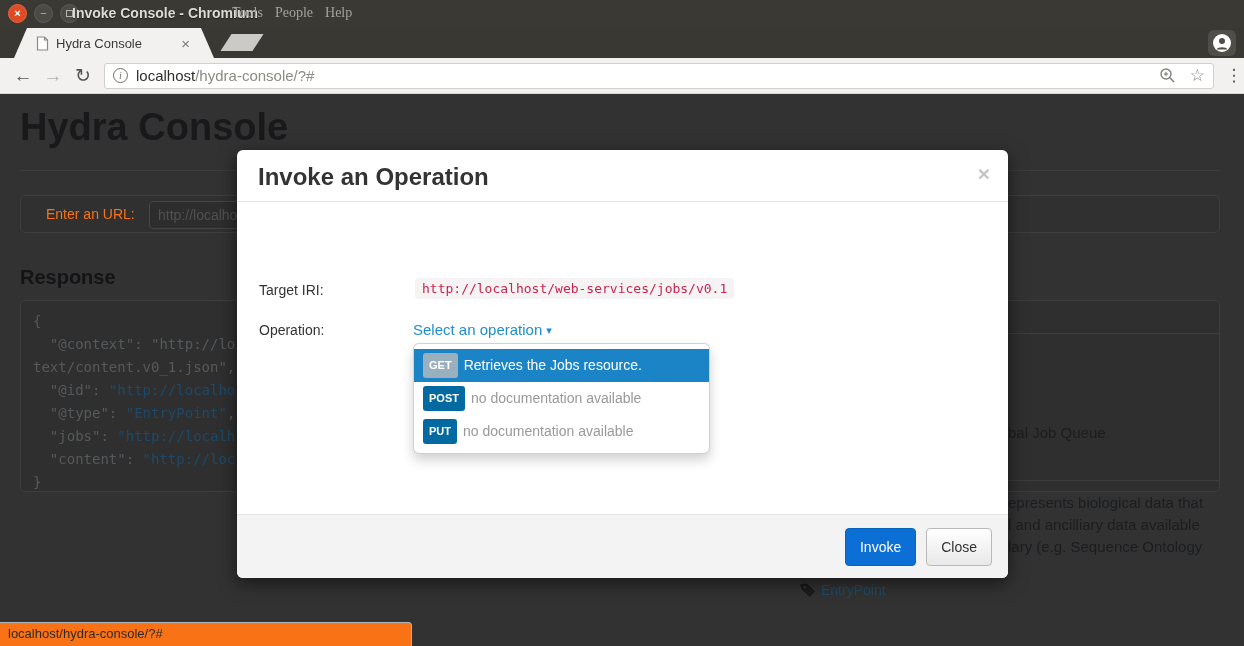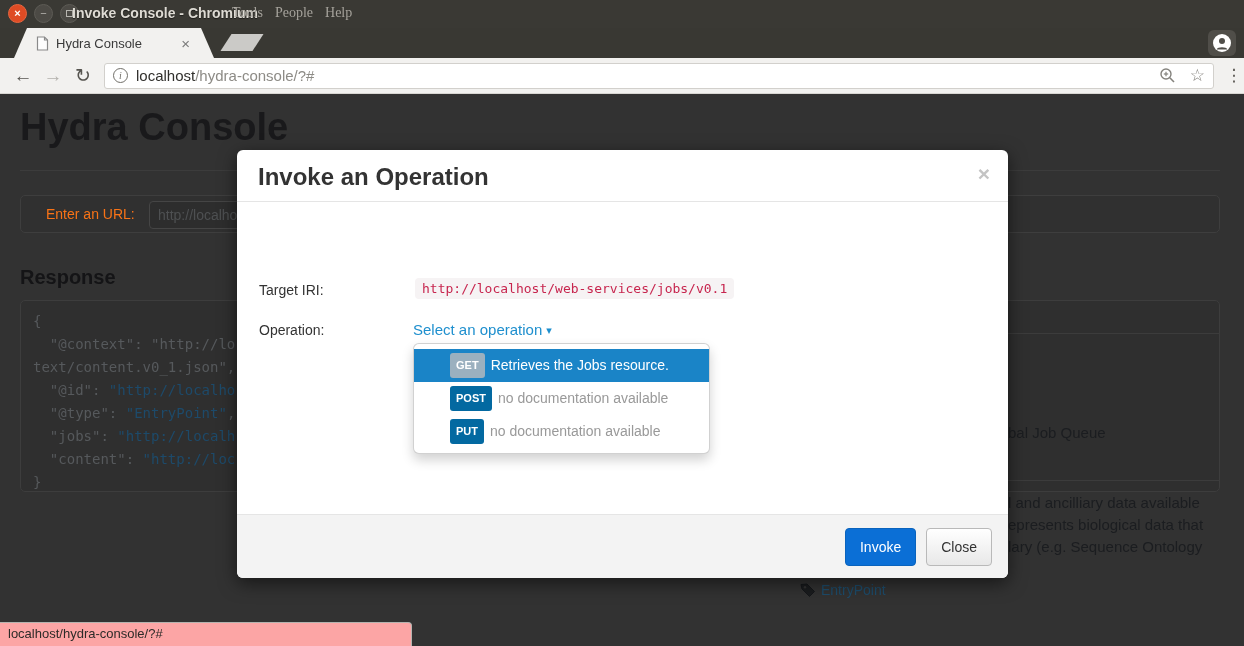--- a/index.html
+++ b/index.html
@@ -59,41 +59,41 @@
               font-family:"DejaVu Sans Mono","Liberation Mono",monospace; font-size:14px; line-height:23px; color:#56595c; white-space:pre; }
   .resp-pre .lnk { color:#1d4a6a; }
   .rcol-hr1 { left:790px; top:239px; width:430px; }
   .rcol-hr2 { left:790px; top:386px; width:430px; }
   .rcol-queue { position:absolute; left:1008px; top:330px; font-size:15px; color:#1b1d20; white-space:nowrap; }
   .rcol-para { position:absolute; left:1008px; top:398px; font-size:15px; color:#1b1d20; line-height:22px; white-space:nowrap; }
   .rcol-tag { position:absolute; left:800px; top:488px; display:flex; align-items:center; gap:5px;
               font-size:14px; color:#1d4c6b; }
 
   
-  .statusbar { position:absolute; left:0; bottom:0; width:412px; height:24px; background:#fca5a5;
+  .statusbar { position:absolute; left:0; bottom:0; width:412px; height:24px; background:#f97316;
                border-top:1px solid #b5b3af; border-right:1px solid #b5b3af; border-radius:0 4px 0 0;
                font-size:13px; color:#2c2b28; line-height:22px; padding-left:8px; z-index:40; }
 
   
   .modal { position:absolute; left:237px; top:56px; width:771px; height:428px; background:#ffffff;
            border-radius:6px; box-shadow:0 5px 18px rgba(0,0,0,.55); z-index:30; }
   .modal-header { position:relative; height:52px; border-bottom:1px solid #e5e5e5; padding:13px 15px 0 21px; }
   .modal-title { font-size:24px; font-weight:bold; color:#333; }
   .modal-x { position:absolute; right:18px; top:12px; font-size:21px; color:#c4c4c4; font-weight:bold; }
   .modal-body { position:relative; height:313px; }
   .lbl-target { position:absolute; left:22px; top:80px; font-size:14px; color:#333; }
   .code-badge { position:absolute; left:178px; top:76px; background:#f6f3f4; border-radius:4px; padding:3px 7px;
                 font-family:"DejaVu Sans Mono","Liberation Mono",monospace; font-size:13px; color:#c7254e; }
   .lbl-op { position:absolute; left:22px; top:120px; font-size:14px; color:#333; }
   .op-select { position:absolute; left:176px; top:119px; font-size:15px; color:#1e8fce; }
   .caret { display:inline-block; margin-left:4px; font-size:11px; vertical-align:1px; }
   .dropdown { position:absolute; left:176px; top:141px; width:297px; background:#fff;
               border:1px solid rgba(0,0,0,.18); border-radius:6px; box-shadow:0 6px 12px rgba(0,0,0,.18);
               padding:5px 0; z-index:5; }
-  .dd-item { padding:4px 36px; font-size:14px; color:#999; line-height:21px; white-space:nowrap; }
+  .dd-item { padding:4px 9px; font-size:14px; color:#999; line-height:21px; white-space:nowrap; }
   .dd-item .m-badge { display:inline-block; background:#0369a1; color:#fff; font-size:11px; font-weight:bold;
                       padding:2px 6px; border-radius:3px; margin-right:6px; vertical-align:1px; }
   .dd-item.selected { background:#1a84c7; color:#fff; }
   .dd-item.selected .m-badge { background:#9bb0bf; }
   .modal-footer { position:absolute; left:0; bottom:0; width:100%; height:64px; background:#f3f3f3;
                   border-top:1px solid #e5e5e5; border-radius:0 0 6px 6px;
                   display:flex; justify-content:flex-end; align-items:center; gap:10px; padding:0 16px; }
   .btn { font-size:14px; border-radius:4px; padding:10px 14px; }
   .btn-invoke { background:#0b6fd6; border:1px solid #0a63bd; color:#fff; }
   .btn-close { background:linear-gradient(#ffffff,#e8e8e8); border:1px solid #b9b9b9; color:#333; }
@@ -166,22 +166,22 @@
     <span class="well-input">http://localho</span>
   </div>
 
   <div class="resp-h">Response</div>
   <div class="resp-pre"><div><span>{</span><span class="lnk"></span><span></span></div><div><span>  "@context": "http://lo</span><span class="lnk"></span><span></span></div><div><span>text/content.v0_1.json",</span><span class="lnk"></span><span></span></div><div><span>  "@id": </span><span class="lnk">"http://localho</span><span></span></div><div><span>  "@type": </span><span class="lnk">"EntryPoint"</span><span>,</span></div><div><span>  "jobs": </span><span class="lnk">"http://localh</span><span></span></div><div><span>  "content": </span><span class="lnk">"http://loc</span><span></span></div><div><span>}</span><span class="lnk"></span><span></span></div></div>
 
   <div class="page-hr rcol-hr1"></div>
   <div class="rcol-queue">bal Job Queue</div>
   <div class="page-hr rcol-hr2"></div>
   <div class="rcol-para">
+      <div>epresents biological data that</div>
       <div>l and ancilliary data available</div>
-      <div>epresents biological data that</div>
       <div>lary (e.g. Sequence Ontology</div>
     </div>
   <div class="rcol-tag">
     <svg width="16" height="16" viewBox="0 0 16 16">
       <path d="M1 2.5 L7 2 L14.5 9.5 L9.5 14.5 L2 7 Z" fill="#1a1c1e" stroke="#15171a"></path>
       <circle cx="5" cy="5.2" r="1.2" fill="#323232"></circle>
     </svg>
     <span>EntryPoint</span>
   </div>
 

